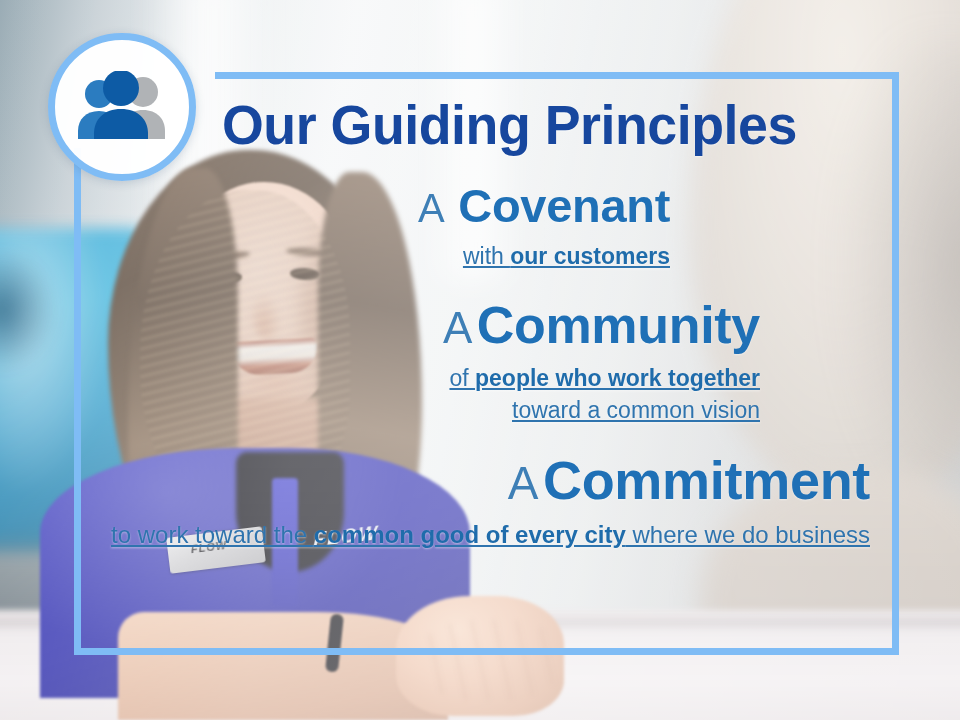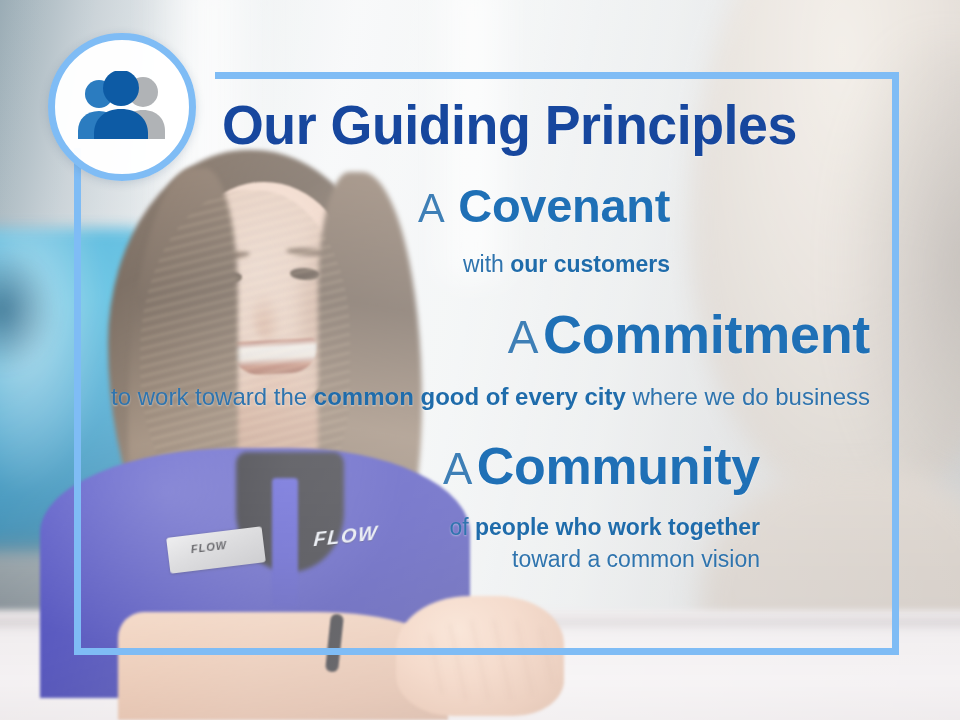--- a/index.html
+++ b/index.html
@@ -415,22 +415,23 @@
     font-size: 46px;
     font-weight: 700;
     color: #1f70b6;
     letter-spacing: -.3px;
   }
   .p-sub {
     font-size: 23px;
     font-weight: 400;
     color: #2f74ae;
     line-height: 1.42;
-    margin-top: 18px;
+    margin-top: 10px;
     text-shadow: 0 1px 2px rgba(255,255,255,.45);
+    text-decoration: underline;
   }
   .p-sub b { font-weight: 700; color: #1f6cab; }
 
   
   .pr-1 { padding-right: 208px; }
   .pr-1 .p-word { font-size: 47px; margin-left: 9px; }
   .pr-2 { padding-right: 118px; }
   .pr-2 .p-word { font-size: 52px; }
   .pr-2 .p-article { font-size: 44px; }
   .pr-3 { padding-right: 8px; }
@@ -515,30 +516,30 @@
   <div class="principles">
 
     <div class="principle pr-1">
       <div class="p-title">
         <span class="p-article">A</span>
         <span class="p-word">Covenant</span>
       </div>
       <div class="p-sub">with <b>our customers</b></div>
     </div>
 
+    <div class="principle pr-2">
+      <div class="p-title">
+        <span class="p-article">A</span>
+        <span class="p-word">Community</span>
+      </div>
+      <div class="p-sub">of <b>people who work together</b><br>toward a common vision</div>
+    </div>
+
     <div class="principle pr-3">
       <div class="p-title">
         <span class="p-article">A</span>
         <span class="p-word">Commitment</span>
       </div>
       <div class="p-sub">to work toward the <b>common good of every city</b> where we do business</div>
     </div>
 
-    <div class="principle pr-2">
-      <div class="p-title">
-        <span class="p-article">A</span>
-        <span class="p-word">Community</span>
-      </div>
-      <div class="p-sub">of <b>people who work together</b><br>toward a common vision</div>
-    </div>
-
   </div>
 </div>
 
 </body></html>

